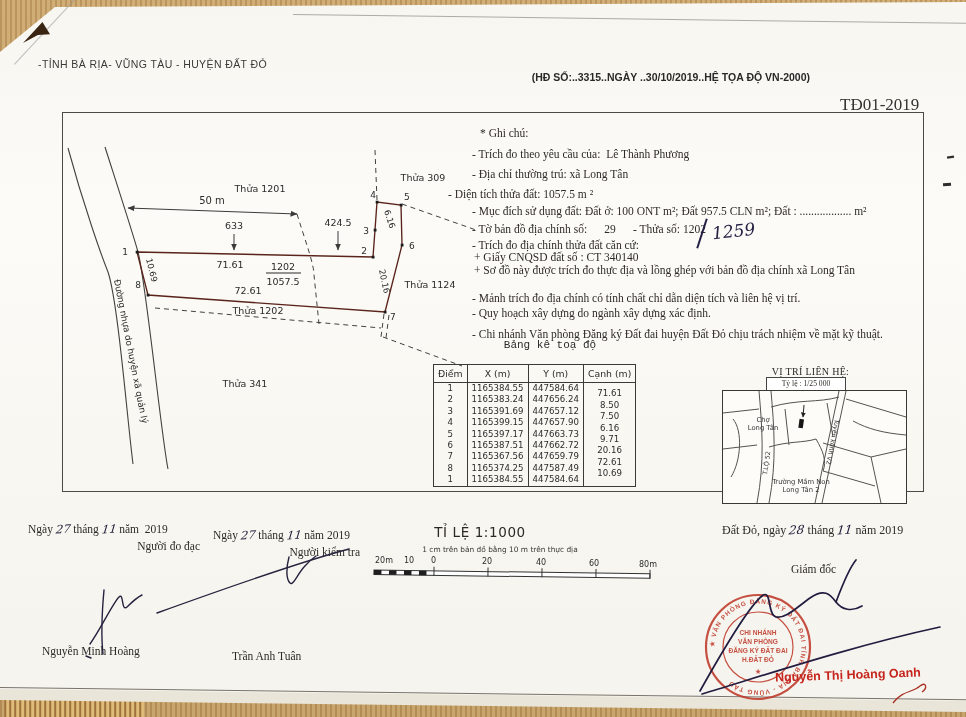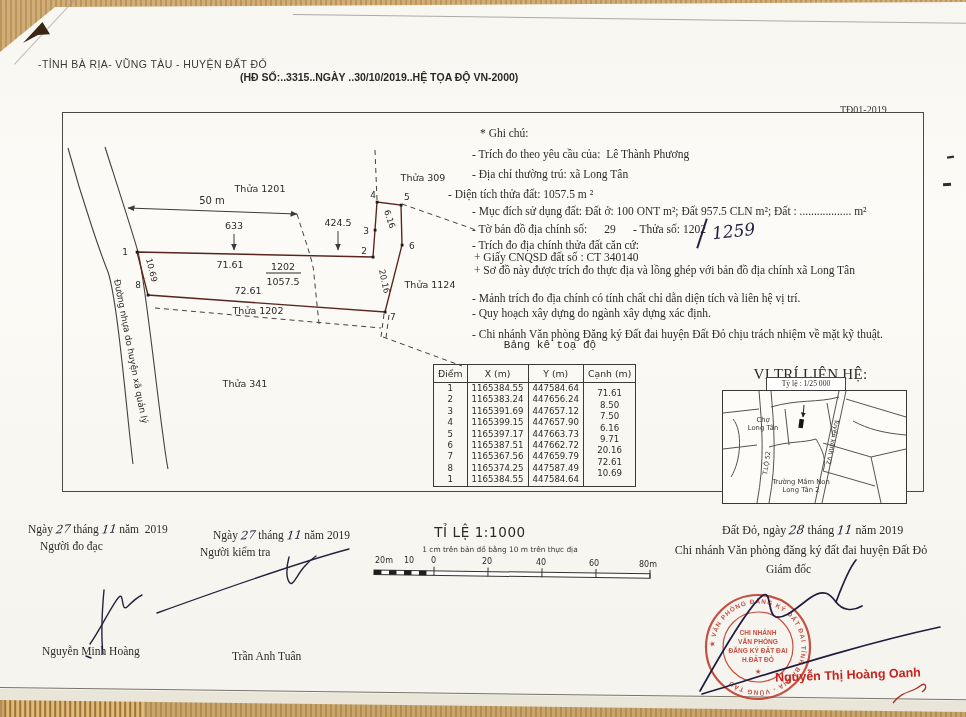--- a/index.html
+++ b/index.html
@@ -17,51 +17,51 @@
     background:linear-gradient(180deg,#f7f6f1,#fcfbf7 30%,#f6f4ee 90%);
     clip-path:polygon(55px 7px,966px 2px,966px 701px,0px 689px,0px 52px);}
   .crease-top{position:absolute;left:293px;top:14px;width:676px;border-top:1px solid rgba(110,110,110,.55);transform:rotate(.75deg);transform-origin:left top;}
   .crease-corner{position:absolute;left:14px;top:64px;width:92px;border-top:1px solid rgba(150,150,150,.6);transform:rotate(-47deg);transform-origin:left top;}
   .crease-bottom{position:absolute;left:0px;top:687px;width:970px;border-top:1.6px solid #78736a;transform:rotate(.72deg);transform-origin:left top;}
   .corner-mark{position:absolute;left:23px;top:22px;width:27px;height:21px;background:#3a2412;
     clip-path:polygon(0% 100%,72% 0%,100% 58%,55% 62%);}
   .org-line{position:absolute;left:38px;top:58px;font-family:"Liberation Sans",sans-serif;font-size:10.5px;letter-spacing:.4px;color:#3c3a37;}
   .doc-title{position:absolute;left:240px;top:44px;width:570px;text-align:center;
     font-family:"Liberation Sans",sans-serif;font-weight:bold;font-size:13.5px;color:#23211f;letter-spacing:.2px;}
-  .doc-subtitle{position:absolute;left:240px;top:71px;width:570px;text-align:left;
+  .doc-subtitle{position:absolute;left:240px;top:71px;width:570px;text-align:right;
     font-family:"Liberation Sans",sans-serif;font-weight:bold;font-size:10.5px;color:#2b2927;}
-  .sheet-code{position:absolute;left:840px;top:104px;font-size:10px;color:#333;}
+  .sheet-code{position:absolute;left:840px;top:95px;font-size:17px;color:#333;}
   .main-box{position:absolute;left:62px;top:112px;width:860px;height:378px;border:1.3px solid #4c4a46;}
   .sketch{position:absolute;left:62px;top:112px;}
   .sketch text{font-family:"DejaVu Sans",sans-serif;fill:#2b2b2b;}
   .road{fill:none;stroke:#44423e;stroke-width:1.1;}
   .dash{fill:none;stroke:#44423e;stroke-width:1;stroke-dasharray:5 4;}
   .bnd{fill:none;stroke:#5a241c;stroke-width:1.35;}
   .dim{stroke:#3a3a3a;stroke-width:1;}
   .notes{position:absolute;color:#2e2b28;font-size:11.5px;white-space:pre;}
   .hw{display:inline-block;font-family:"DejaVu Serif",serif;font-style:italic;transform:skewX(-10deg) rotate(-4deg);color:#22203a;}
   .hw-big{position:absolute;left:712px;top:221px;font-family:"DejaVu Serif",serif;font-style:italic;font-size:17px;color:#232043;transform:rotate(-6deg);}
   .hw-slash{position:absolute;left:701px;top:218px;width:2px;height:31px;background:#232043;transform:rotate(18deg);}
   .coord-title{position:absolute;left:433px;top:339px;width:234px;text-align:center;font-family:Liberation Mono, monospace;font-size:11px;color:#2b2b2b;}
   table.coord{position:absolute;left:433px;top:364px;border-collapse:collapse;border:1.3px solid #3c3a36;font-family:"DejaVu Sans",sans-serif;font-size:8.6px;color:#2b2b2b;}
   table.coord th{border-bottom:1.2px solid #3c3a36;border-right:1px solid #3c3a36;font-weight:normal;font-size:9.3px;padding:3px 4px;}
   table.coord td{border-right:1px solid #3c3a36;text-align:center;padding:0 4px;height:11.4px;line-height:11.4px;}
   table.coord .last{border-right:none;}
   table.coord td span{position:relative;top:-6px;display:inline-block;}
-  .inset-title{position:absolute;left:738px;top:366px;width:145px;text-align:center;font-size:15px;color:#2d2b28;letter-spacing:.3px;}
+  .inset-title{position:absolute;left:738px;top:366px;width:145px;text-align:center;font-size:10px;color:#2d2b28;letter-spacing:.3px;}
   .inset-scale{position:absolute;left:766px;top:377px;width:78px;height:12px;border:1px solid #444;text-align:center;font-size:7.6px;line-height:12px;color:#2d2b28;background:#fff;}
   .inset-box{position:absolute;left:722px;top:390px;width:183px;height:112px;border:1.5px solid #3a3834;background:#fdfcf9;}
   .inset-box svg text{font-family:"DejaVu Sans",sans-serif;fill:#333;}
   .thin{fill:none;stroke:#55534e;stroke-width:1;}
   .scale-title{position:absolute;left:400px;top:524px;width:160px;text-align:center;font-family:"DejaVu Sans",sans-serif;font-size:13.5px;letter-spacing:.6px;color:#2b2926;}
   .scale-note{position:absolute;left:410px;top:545px;width:180px;text-align:center;font-family:"DejaVu Sans",sans-serif;font-size:7.4px;color:#3a3834;}
   .scalebar{position:absolute;left:370px;top:551px;}
   .scalebar text{font-family:"DejaVu Sans",sans-serif;font-size:8px;fill:#2b2b2b;}
   .dateline{position:absolute;font-size:11.5px;color:#2d2b28;white-space:pre;}
-  .role{position:absolute;text-align:left;font-size:11.5px;color:#2d2b28;}
+  .role{position:absolute;text-align:right;font-size:11.5px;color:#2d2b28;}
   .person{position:absolute;font-size:11.5px;color:#2d2b28;}
   .org2{position:absolute;left:666px;top:543px;width:270px;text-align:center;font-size:12px;color:#2d2b28;}
   .redname{position:absolute;left:775px;top:668px;width:150px;font-family:"Liberation Sans",sans-serif;font-weight:bold;font-size:12.5px;color:#c5251d;transform:rotate(-2deg);}
   .overlay{position:absolute;left:0;top:0;pointer-events:none;}
   .sig{fill:none;stroke:#26233f;stroke-width:1.4;stroke-linecap:round;}
   .sigbig{fill:none;stroke:#221d40;stroke-width:1.7;stroke-linecap:round;}
   .stamp-svg{position:absolute;left:693px;top:585px;}
   .stamp-svg text{font-family:"Liberation Sans",sans-serif;fill:#bf3a2b;}
 </style>
 </head>
@@ -295,21 +295,20 @@
 
   <div class="dateline" style="left:28px;top:522px;"><span>Ngày</span> <span class="hw">27</span> <span>tháng</span> <span class="hw">11</span> <span>năm</span>  <span>2019</span></div>
   <div class="role" style="left:40px;top:540px;width:160px;">Người đo đạc</div>
   <div class="person" style="left:42px;top:645px;">Nguyễn Minh Hoàng</div>
 
   <div class="dateline" style="left:213px;top:528px;"><span>Ngày</span> <span class="hw">27</span> <span>tháng</span> <span class="hw">11</span> <span>năm</span> <span>2019</span></div>
   <div class="role" style="left:200px;top:546px;width:160px;">Người kiểm tra</div>
   <div class="person" style="left:232px;top:650px;">Trần Anh Tuân</div>
 
   <div class="dateline" style="left:722px;top:523px;font-size:12px;"><span>Đất Đỏ, ngày</span> <span class="hw">28</span> <span>tháng</span> <span class="hw">11</span> <span>năm</span> <span>2019</span></div>
-  <div class="org2">Chi nhánh Văn phòng đăng ký đất đai huyện Đất Đỏ</div>
   <div class="role" style="left:766px;top:563px;width:70px;">Giám đốc</div>
 
   <svg class="stamp-svg" width="132" height="126" viewBox="0 0 132 126">
     <g opacity="0.88">
       <circle cx="65" cy="62" r="52" fill="none" stroke="#bf3a2b" stroke-width="2.2"></circle>
       <circle cx="65" cy="62" r="35" fill="none" stroke="#bf3a2b" stroke-width="1.2"></circle>
       <path id="ringPath" d="M21.5,62 A43.5,43.5 0 1 1 108.5,62 A43.5,43.5 0 1 1 21.5,62" fill="none"></path>
       <text font-size="6.4" font-weight="bold" letter-spacing="1">
         <textPath href="#ringPath">★ VĂN PHÒNG ĐĂNG KÝ ĐẤT ĐAI TỈNH BÀ RỊA - VŨNG TÀU</textPath>
       </text>

